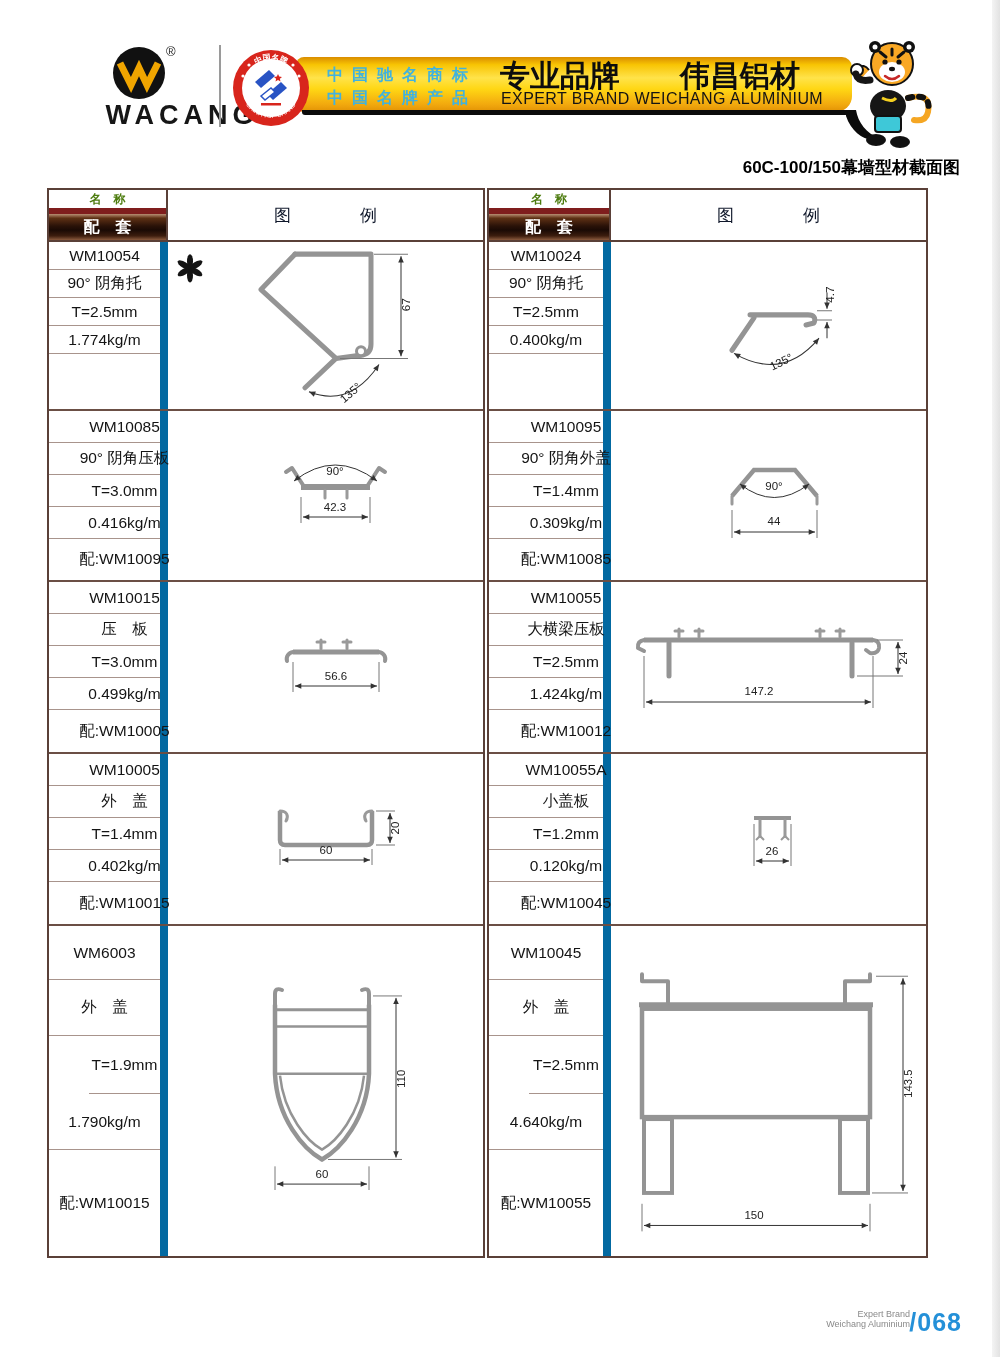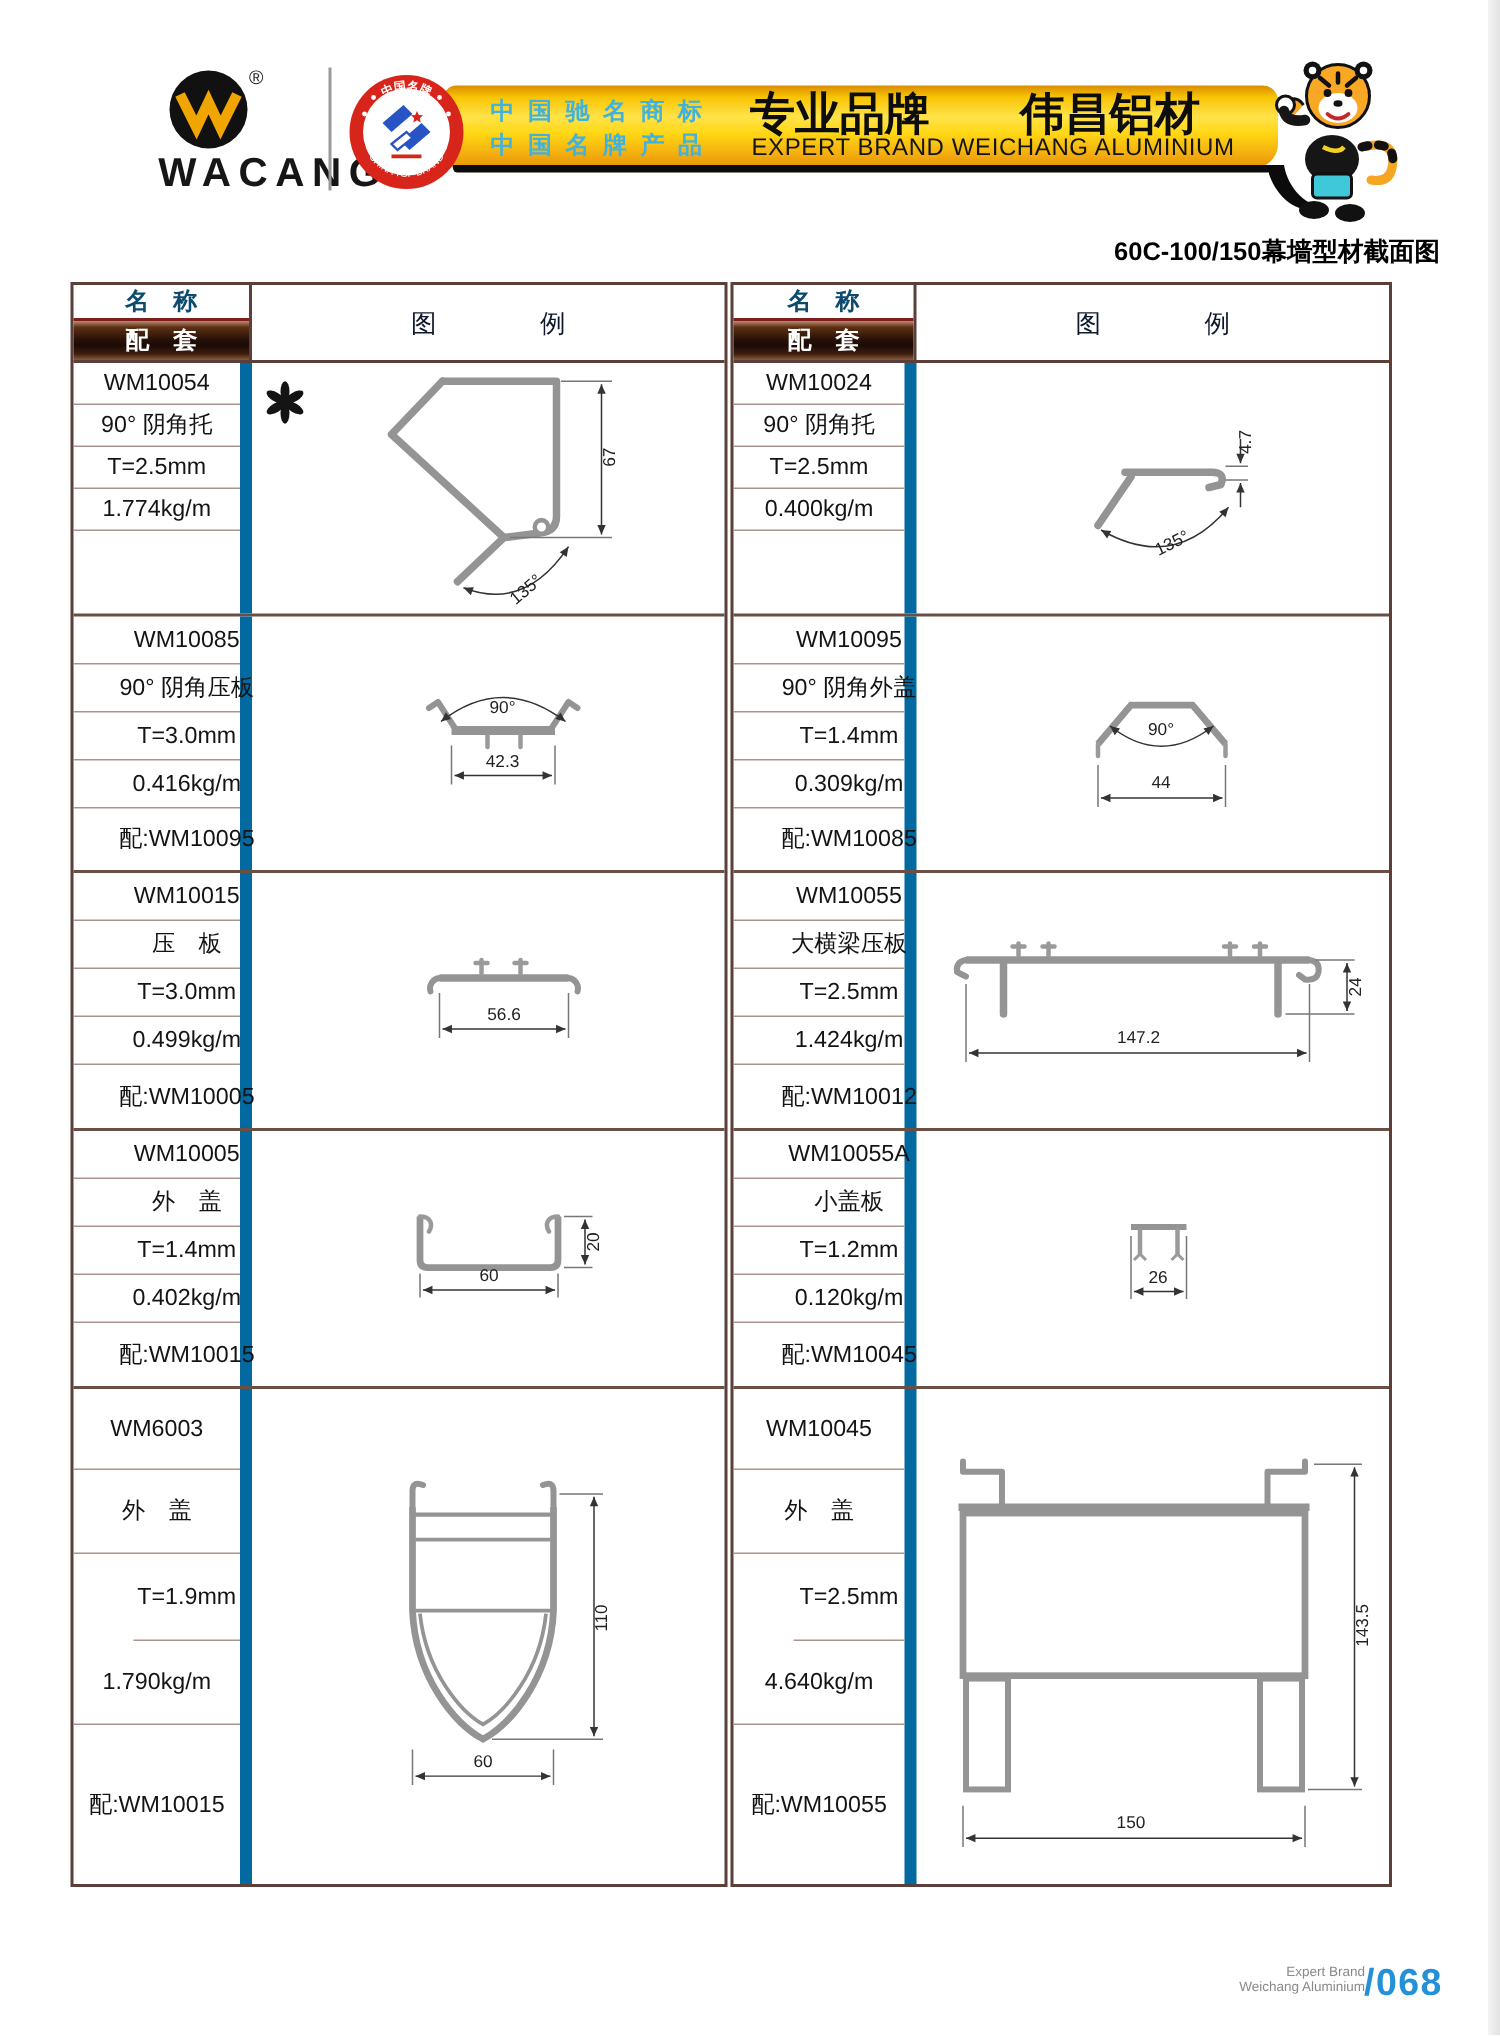--- a/index.html
+++ b/index.html
@@ -23,21 +23,21 @@
   .tiger{position:absolute;left:842px;top:36px;}
   .page-title{position:absolute;right:40px;top:156px;font-size:17px;font-weight:bold;color:#000;}
 
   
   .ptable{position:absolute;top:188px;height:1070px;border:2px solid #5a4038;box-sizing:border-box;display:flex;flex-direction:column;background:#fff;}
   #ltable{left:47px;width:438px;}
   #rtable{left:487px;width:441px;}
   .thead{display:flex;height:50px;flex:none;border-bottom:2px solid #5a4038;}
   .th-left{width:119px;flex:none;border-right:2px solid #5a4038;display:flex;flex-direction:column;box-sizing:border-box;}
   #rtable .th-left{width:122px;}
-  .th-name{height:24px;display:flex;align-items:center;justify-content:center;font-size:16px;font-weight:bold;color:#0c4a6e;border-bottom:2px solid #7f1d1d;box-sizing:border-box;}
+  .th-name{height:24px;display:flex;align-items:center;justify-content:center;font-size:12px;font-weight:bold;color:#4d7c0f;border-bottom:6px solid #7f1d1d;box-sizing:border-box;}
   .th-match{flex:1;display:flex;align-items:center;justify-content:center;font-size:16px;font-weight:bold;color:#fff;
     background:linear-gradient(180deg,#b98d72 0%,#5e3014 16%,#2a1208 46%,#1a0a05 62%,#3c1d0e 84%,#8a5a3e 100%);}
   .th-legend{flex:1;display:flex;align-items:center;justify-content:center;font-size:17px;font-weight:normal;color:#0f172a;letter-spacing:26px;padding-left:26px;box-sizing:border-box;}
   .block{display:flex;flex:none;box-sizing:border-box;}
   .block + .block{border-top:2px solid #6b4f45;}
   .block.grow{flex:1;}
   .nm{width:119px;flex:none;border-right:8px solid #0369a1;display:flex;flex-direction:column;box-sizing:border-box;}
   #rtable .nm{width:122px;}
   .nc{flex:none;display:flex;align-items:center;justify-content:center;font-size:15.5px;color:#141414;border-bottom:1px solid #a8948c;box-sizing:border-box;white-space:nowrap;}
   .nc:last-child{flex:1;border-bottom:none;}

